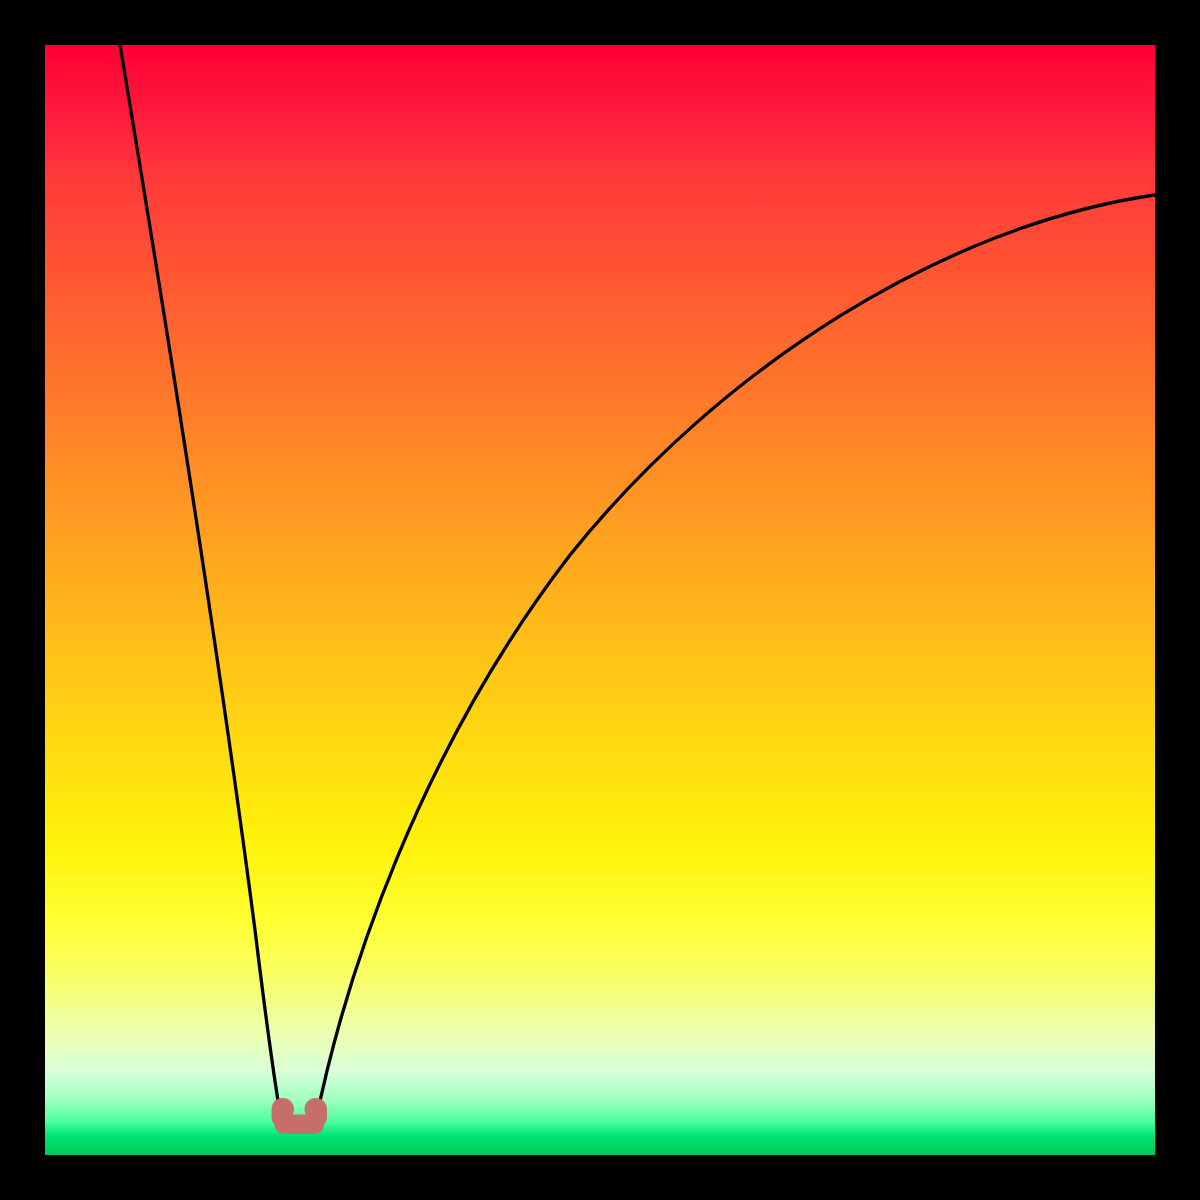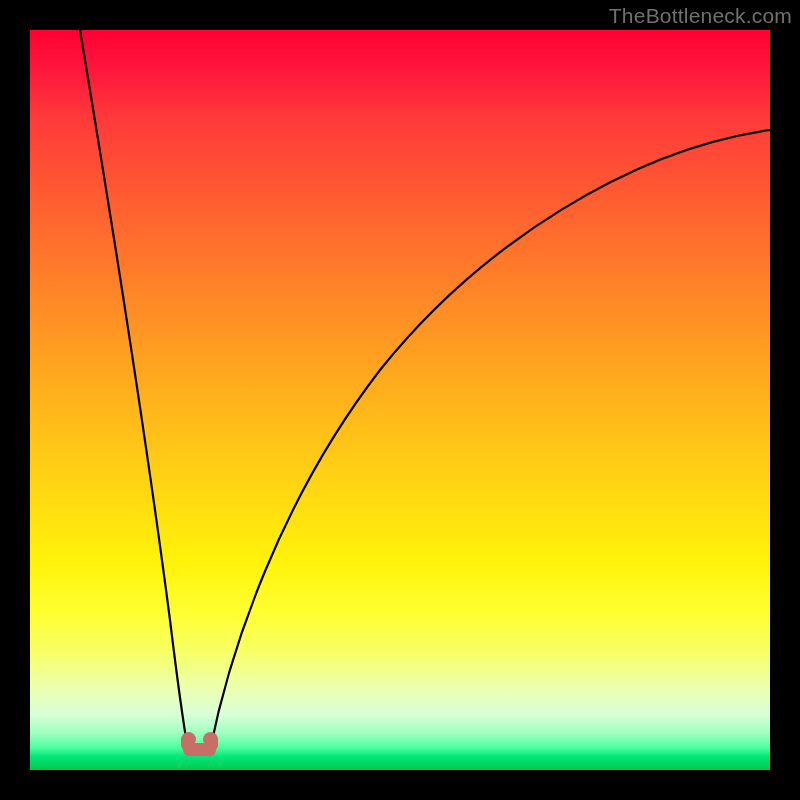--- a/index.html
+++ b/index.html
@@ -90,15 +90,14 @@
     </svg>
 
     <div class="marker" style="left:151px; top:702px; width:15px; height:15px;"></div>
     <div class="marker" style="left:173px; top:702px; width:15px; height:15px;"></div>
     <div class="marker-bar" style="left:153px; top:713px; width:33px; height:13px;"></div>
     <div class="marker-bar" style="left:151px; top:706px; width:13px; height:15px;"></div>
     <div class="marker-bar" style="left:175px; top:706px; width:13px; height:15px;"></div>
 
   </div>
 
-  <div class="watermark">TheBottleneck.com</div>
 
 </div>
 
 </body></html>

